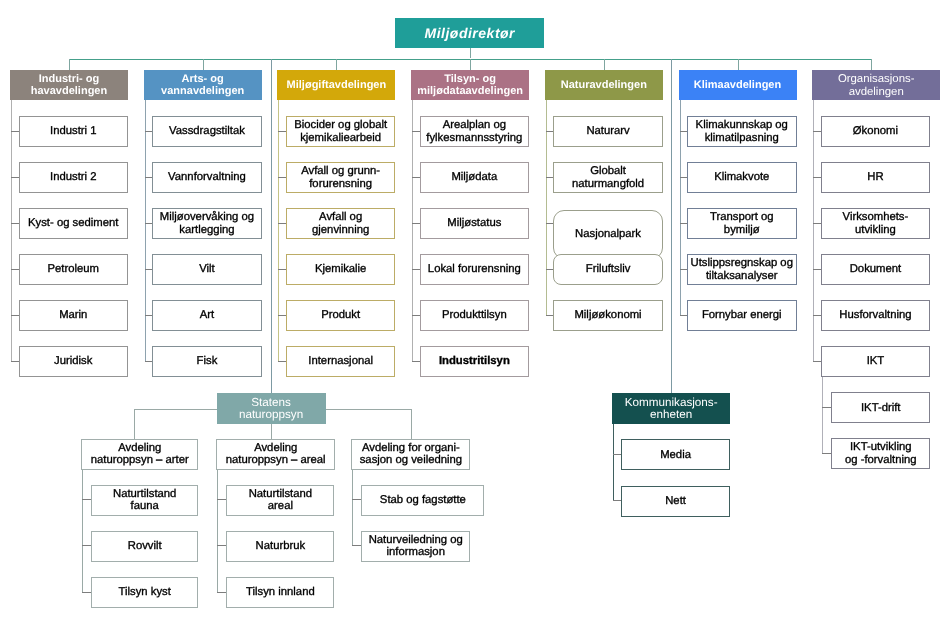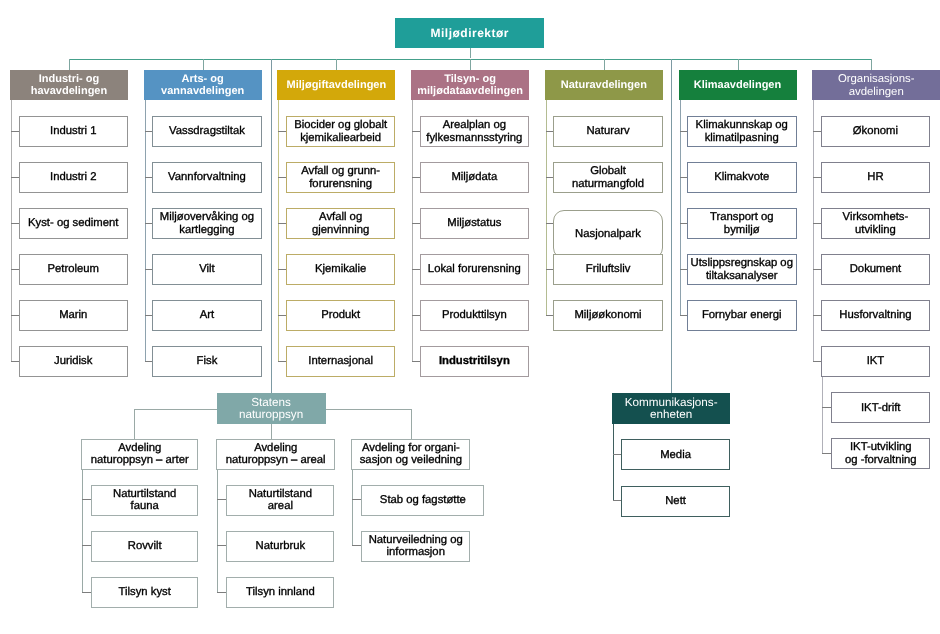--- a/index.html
+++ b/index.html
@@ -7,21 +7,21 @@
   body{width:940px;height:634px;background:#ffffff;
        font-family:"Liberation Sans",sans-serif;overflow:hidden;
        -webkit-font-smoothing:antialiased;text-rendering:geometricPrecision;}
   #chart{position:relative;width:940px;height:634px;transform:translateZ(0);}
   .box{position:absolute;box-sizing:border-box;display:flex;align-items:center;
        justify-content:center;text-align:center;}
   .box span{display:block;}
   .hdr{color:#ffffff;font-weight:bold;font-size:11px;line-height:12.4px;white-space:pre-line;}
   .leaf{background:#ffffff;color:#000000;font-size:11.3px;line-height:12.6px;-webkit-text-stroke:0.33px #000000;
         border:1px solid #a0a0a0;white-space:pre-line;}
-  .root{color:#ffffff;font-weight:bold;font-size:12px;letter-spacing:.5px;}
+  .root{color:#ffffff;font-weight:bold;font-size:14px;letter-spacing:.5px;font-style:italic;}
   .hdr2{color:#ffffff;font-weight:normal;font-size:11.7px;line-height:12px;white-space:pre-line;}
   .hdr-light{font-weight:normal;font-size:11.4px;line-height:12.4px;padding-top:1.5px;}
   .vline{position:absolute;width:1px;}
   .hline{position:absolute;height:1px;}
 </style>
 </head>
 <body>
 
 <div id="chart">
     <div class="box root" style="left: 395.4px; top: 17.8px; width: 148.8px; height: 30px; background: rgb(31, 158, 153);">
@@ -100,26 +100,26 @@
     <div class="vline" style="left: 604px; top: 58.5px; height: 11.5px; background: rgb(127, 166, 160); width: 1px;"></div>
     <div class="box hdr" style="left: 544.8px; top: 70px; width: 118px; height: 30px; background: rgb(142, 152, 72);"><span>Naturavdelingen</span></div>
     <div class="vline" style="left: 545.5px; top: 100px; height: 215.7px; background: rgb(180, 188, 146); width: 1px;"></div>
     <div class="box leaf" style="left: 553.3px; top: 116px; width: 109.5px; height: 31px; border-color: rgb(155, 159, 140);"><span>Naturarv</span></div>
     <div class="hline" style="left: 545.5px; top: 131px; width: 7.8px; background: rgb(125, 125, 125); height: 1px;"></div>
     <div class="box leaf" style="left: 553.3px; top: 162.05px; width: 109.5px; height: 31px; border-color: rgb(155, 159, 140);"><span>Globalt
 naturmangfold</span></div>
     <div class="hline" style="left: 545.5px; top: 177px; width: 7.8px; background: rgb(125, 125, 125); height: 1px;"></div>
     <div class="box leaf" style="left: 553.3px; top: 210px; width: 109.5px; height: 49px; border-color: rgb(155, 159, 140); border-radius: 11px;"><span>Nasjonalpark</span></div>
     <div class="hline" style="left: 545.5px; top: 223px; width: 7.8px; background: rgb(125, 125, 125); height: 1px;"></div>
-    <div class="box leaf" style="left: 553.3px; top: 254.15px; width: 109.5px; height: 31px; border-color: rgb(155, 159, 140);"><span>Friluftsliv</span></div>
+    <div class="box leaf" style="left: 553.3px; top: 254.15px; width: 109.5px; height: 31px; border-color: rgb(155, 159, 140); border-radius: 8px;"><span>Friluftsliv</span></div>
     <div class="hline" style="left: 545.5px; top: 269px; width: 7.8px; background: rgb(125, 125, 125); height: 1px;"></div>
     <div class="box leaf" style="left: 553.3px; top: 300.2px; width: 109.5px; height: 31px; border-color: rgb(155, 159, 140);"><span>Miljøøkonomi</span></div>
     <div class="hline" style="left: 545.5px; top: 315px; width: 7.8px; background: rgb(125, 125, 125); height: 1px;"></div>
     <div class="vline" style="left: 738px; top: 58.5px; height: 11.5px; background: rgb(127, 166, 160); width: 1px;"></div>
-    <div class="box hdr" style="left: 678.5px; top: 70px; width: 118px; height: 30px; background: #15803d;"><span>Klimaavdelingen</span></div>
+    <div class="box hdr" style="left: 678.5px; top: 70px; width: 118px; height: 30px; background: #3b82f6;"><span>Klimaavdelingen</span></div>
     <div class="vline" style="left: 679.5px; top: 100px; height: 215.7px; background: rgb(142, 162, 174); width: 1px;"></div>
     <div class="box leaf" style="left: 687px; top: 116px; width: 109.5px; height: 31px; border-color: rgb(113, 127, 150);"><span>Klimakunnskap og
 klimatilpasning</span></div>
     <div class="hline" style="left: 679.5px; top: 131px; width: 7.5px; background: rgb(125, 125, 125); height: 1px;"></div>
     <div class="box leaf" style="left: 687px; top: 162.05px; width: 109.5px; height: 31px; border-color: rgb(113, 127, 150);"><span>Klimakvote</span></div>
     <div class="hline" style="left: 679.5px; top: 177px; width: 7.5px; background: rgb(125, 125, 125); height: 1px;"></div>
     <div class="box leaf" style="left: 687px; top: 208.1px; width: 109.5px; height: 31px; border-color: rgb(113, 127, 150);"><span>Transport og
 bymiljø</span></div>
     <div class="hline" style="left: 679.5px; top: 223px; width: 7.5px; background: rgb(125, 125, 125); height: 1px;"></div>
     <div class="box leaf" style="left: 687px; top: 254.15px; width: 109.5px; height: 31px; border-color: rgb(113, 127, 150);"><span>Utslippsregnskap og

